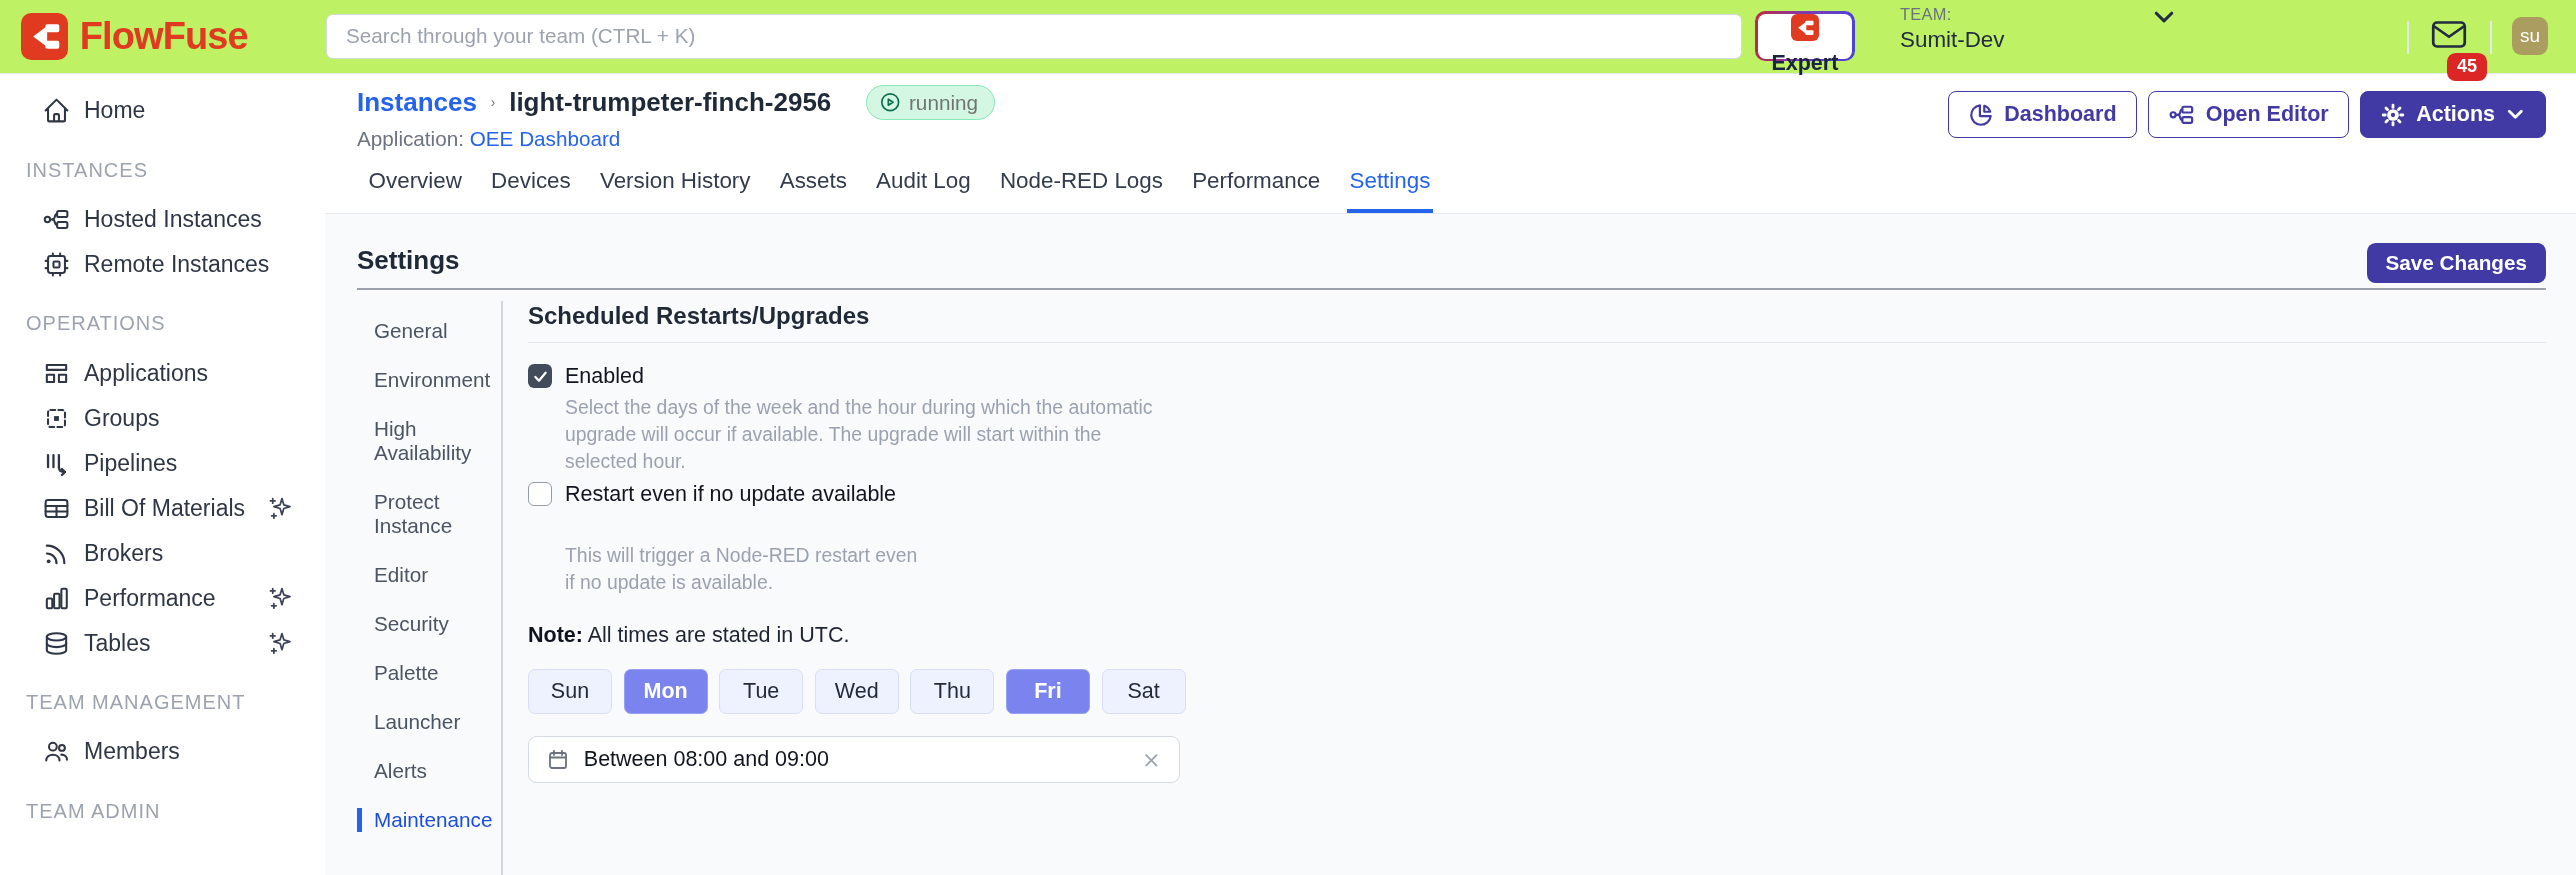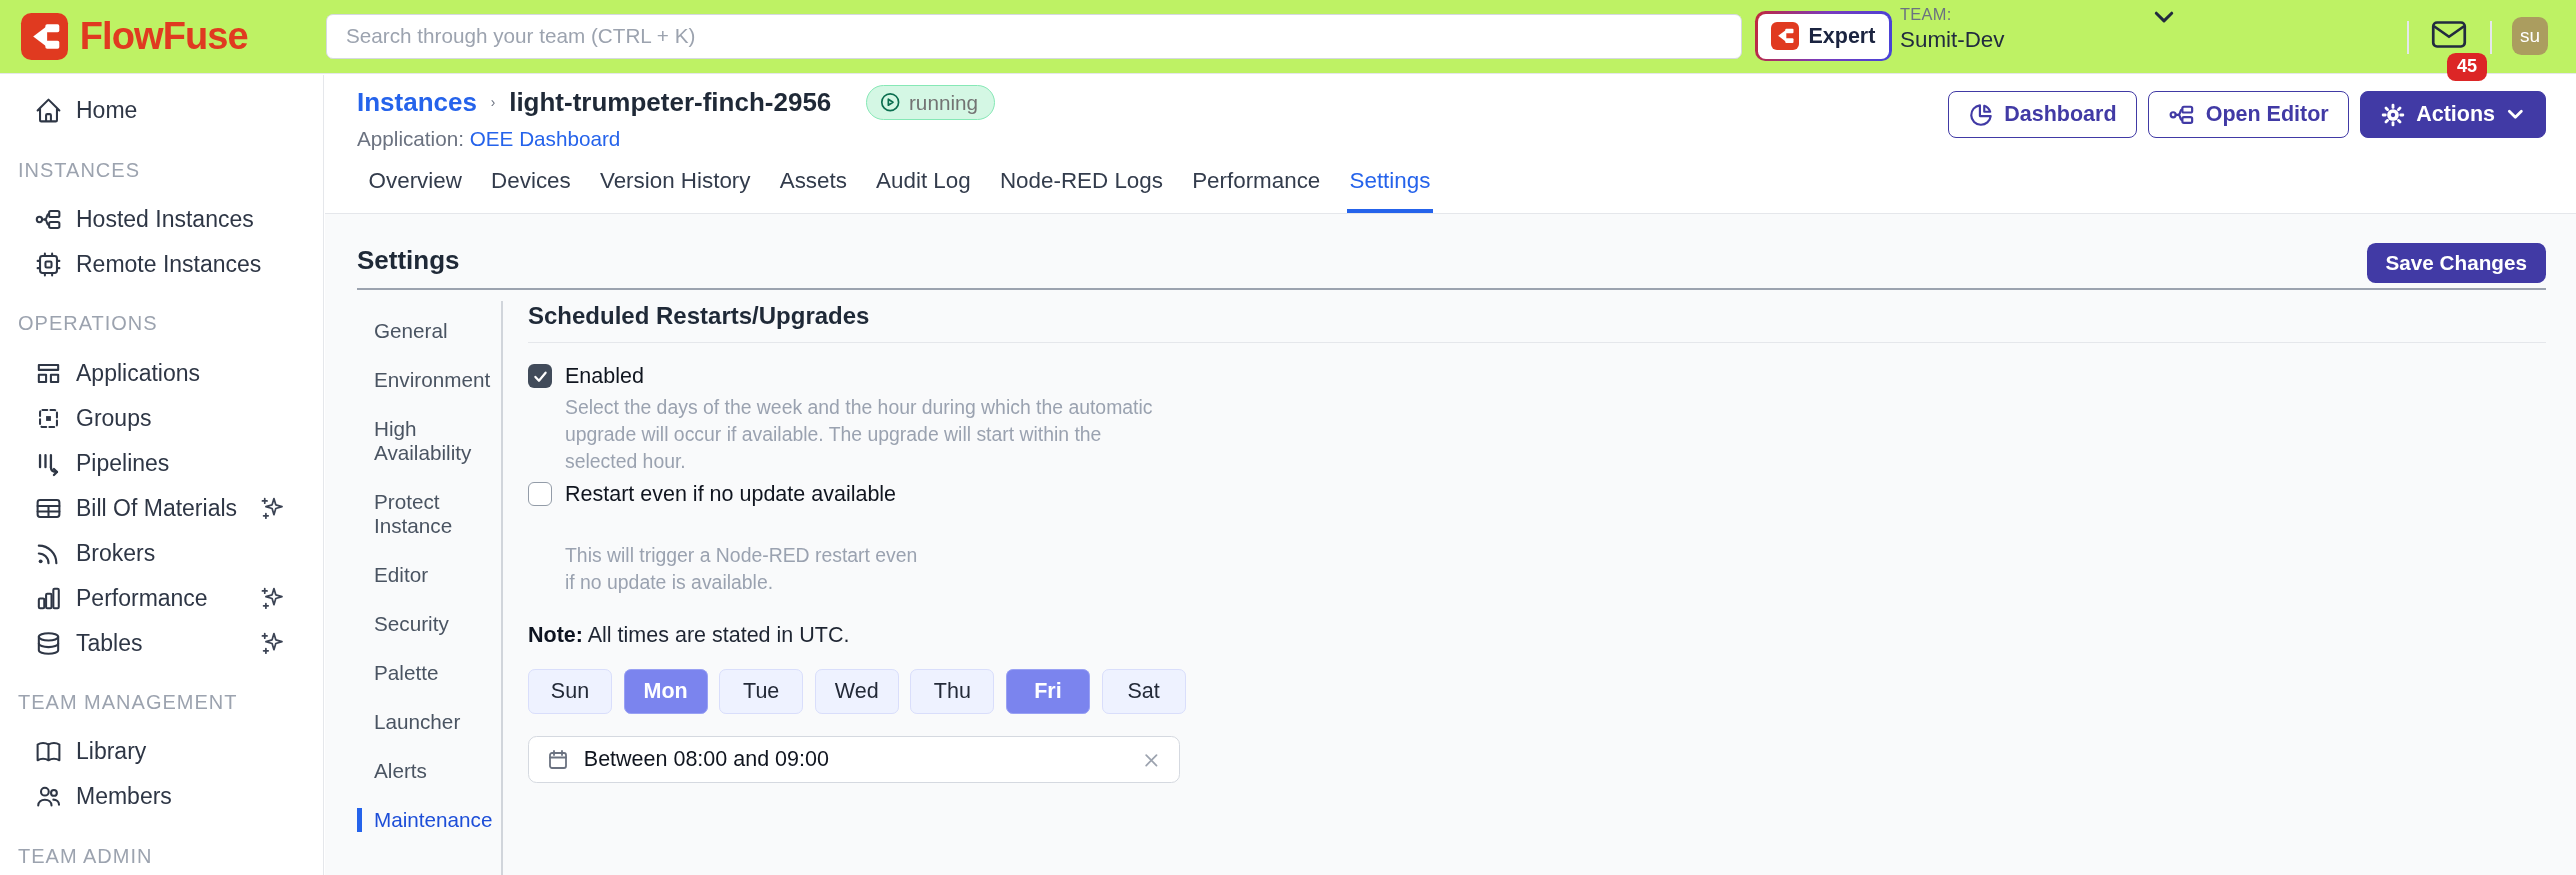--- a/index.html
+++ b/index.html
@@ -9,34 +9,34 @@
 
   
   .topbar { position:absolute; top:0; left:0; width:2576px; height:74px; background:#bef264; border-bottom:0.9px solid #e5e7eb; z-index:5; }
   .logo { position:absolute; left:20.7px; top:13px; display:flex; align-items:center; gap:12px; }
   .logo-mark { width:47px; height:47px; background:#e03a20; border-radius:10.3px; position:relative; }
   .logo-mark svg { position:absolute; left:0; top:0; }
   .logo-word { font-size:38px; font-weight:700; color:#e03a20; letter-spacing:-0.9px; }
   .search { position:absolute; left:326px; top:13.8px; width:1416px; height:45px; border:1.7px solid #d5d9e0; border-radius:6.9px; background:#fff; font-size:20.7px; color:#9ca3af; padding:0 19px; outline:none; font-family:"Liberation Sans", sans-serif; }
   .search::placeholder { color:#9ca3af; }
   .expert-wrap { position:absolute; left:1755px; top:11.2px; padding:2.6px; border-radius:10.3px; background:linear-gradient(100deg,#c2293c,#7a3bbd,#4743d8); cursor:pointer; }
-  .expert-inner { background:#fff; border-radius:7.8px; height:45px; padding:0 13.8px; display:flex; align-items:center; gap:9.5px; }
+  .expert-inner { background:#fff; border-radius:7.8px; height:45px; padding:0 13.8px; display:flex; align-items:center; gap:9.5px;flex-direction:column; }
   .expert-mini { width:27.6px; height:27.6px; background:#e03a20; border-radius:6px; position:relative; }
   .expert-label { font-size:21.5px; font-weight:700; color:#1b2440; }
   .team-block { position:absolute; left:1900px; top:5.2px; }
   .team-label { font-size:16.4px; color:#6b7280; letter-spacing:0.3px; }
   .team-name { font-size:22.4px; color:#222b3f; font-weight:500; margin-top:2.6px; }
   .team-chevron { position:absolute; left:2152px; top:7.8px; }
   .tb-divider { position:absolute; top:20.7px; width:1.7px; height:33px; background:#e5e7eb; }
   .mail { position:absolute; left:2431px; top:19px; }
   .mail-badge { position:absolute; left:2447px; top:53px; min-width:40px; height:27.6px; background:#dc2626; color:#fff; font-size:18px; font-weight:700; border-radius:8.6px; display:flex; align-items:center; justify-content:center; padding:0 6.9px; }
   .avatar { position:absolute; left:2512px; top:17px; width:36px; height:38px; background:#ab9d5f; border-radius:9.5px; color:#fff; font-size:19px; display:flex; align-items:center; justify-content:center; }
 
   
-  .sidebar { position:absolute; top:75px; left:0; width:324px; height:800px; background:#fff; border-right:0.9px solid #e5e7eb; padding-top:13px; }
+  .sidebar { position:absolute; top:75px; left:8px; width:324px; height:800px; background:#fff; border-right:0.9px solid #e5e7eb; padding-top:13px; }
   .side-item { height:45px; display:flex; align-items:center; gap:13px; padding-left:34px; font-size:23px; color:#2e3645; cursor:pointer; position:relative; }
   .side-item .ic { width:29px; height:29px; color:#2e3645; flex:none; }
   .side-section { margin-top:24px; margin-bottom:13.8px; padding-left:18px; font-size:20px; letter-spacing:1px; color:#9ca3af; height:26px; display:flex; align-items:center; }
   .sparkle { position:absolute; right:36px; top:8.6px; width:27.6px; height:27.6px; color:#3b4354; }
 
   
   .main { position:absolute; top:75px; left:325px; width:2251px; height:800px; background:#f9fafb; }
   .main-header { position:absolute; top:0; left:0; right:0; height:139px; background:#fff; border-bottom:0.9px solid #e5e7eb; }
   .crumb-row { position:absolute; left:32px; top:10.3px; display:flex; align-items:center; gap:13.8px; }
   .crumb-link { font-size:26px; font-weight:700; color:#2563eb; cursor:pointer; }
@@ -228,26 +228,20 @@
     <svg class="sparkle" viewBox="0 0 24 24" fill="none" stroke="currentColor" stroke-width="1.5" stroke-linejoin="round">
         <path d="M13 4l1.6 5.4L20 11l-5.4 1.6L13 18l-1.6-5.4L6 11l5.4-1.6z"></path>
         <path d="M5 4v4M3 6h4" stroke-linecap="round"></path>
         <path d="M6 17v4M4 19h4" stroke-linecap="round"></path>
       </svg>
   </div>
 
   <div class="side-section">TEAM MANAGEMENT</div>
   <div class="side-item">
     <svg class="ic" viewBox="0 0 24 24" fill="none" stroke="currentColor" stroke-width="1.7" stroke-linecap="round" stroke-linejoin="round">
-        <path d="M12 6.25v13M12 6.25C10.8 5.5 9.25 5 7.5 5S4.2 5.5 3 6.25v13C4.2 18.5 5.75 18 7.5 18s3.3.5 4.5 1.25m0-13C13.2 5.5 14.75 5 16.5 5s3.3.5 4.5 1.25v13C19.8 18.5 18.25 18 16.5 18s-3.3.5-4.5 1.25"></path>
-      </svg>
-    <span>Library</span>
-  </div>
-  <div class="side-item">
-    <svg class="ic" viewBox="0 0 24 24" fill="none" stroke="currentColor" stroke-width="1.7" stroke-linecap="round" stroke-linejoin="round">
         <circle cx="9" cy="8" r="3.2"></circle>
         <path d="M3.5 19.5c0-3 2.4-4.8 5.5-4.8s5.5 1.8 5.5 4.8"></path>
         <circle cx="16.5" cy="9" r="2.4"></circle>
         <path d="M16 14.6c2.7 0 4.7 1.6 4.7 4.2"></path>
       </svg>
     <span>Members</span>
   </div>
 
   <div class="side-section">TEAM ADMIN</div>
 </div>

